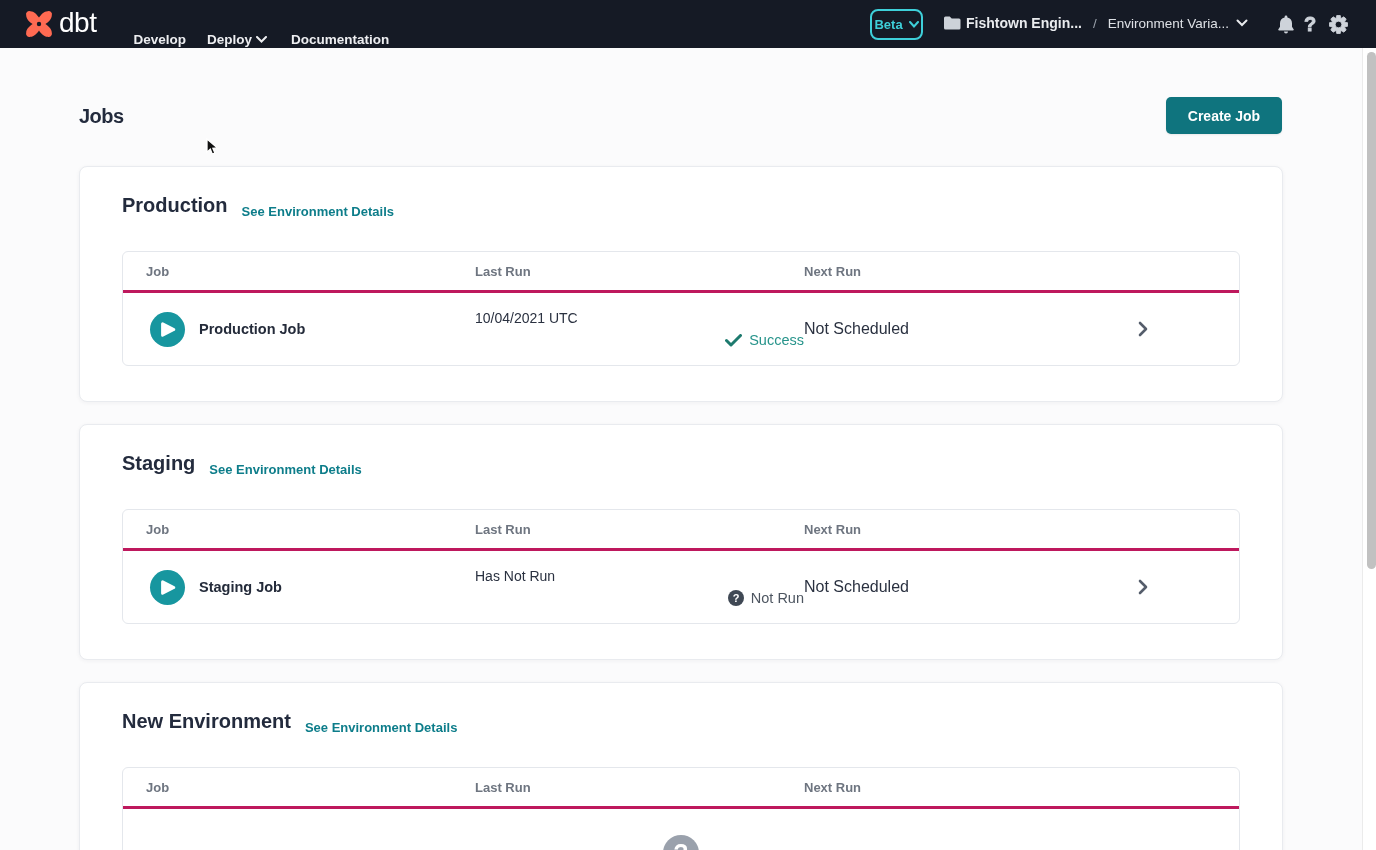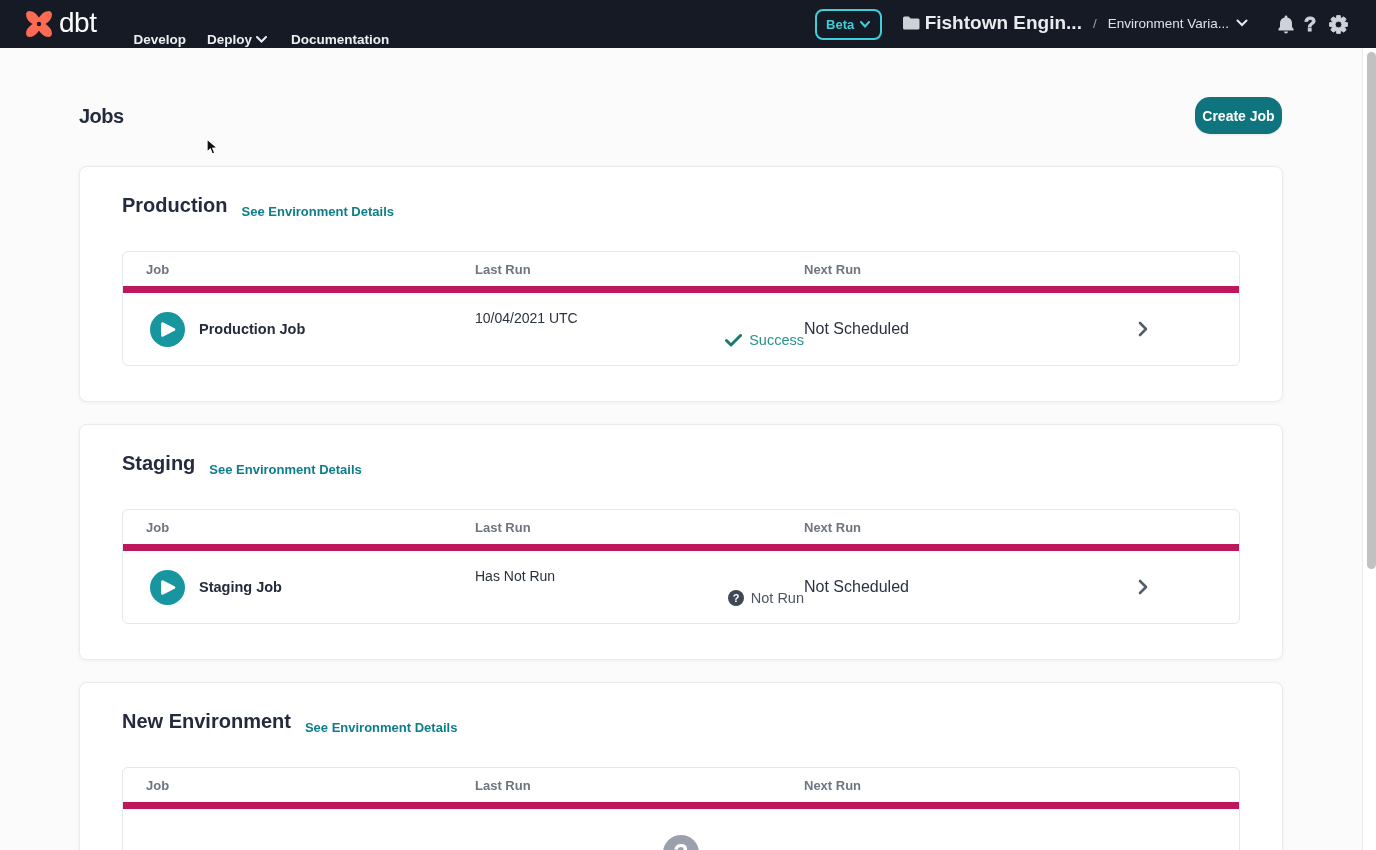--- a/index.html
+++ b/index.html
@@ -9,46 +9,46 @@
 .nav { position:relative; height:48px; background:#151a25; display:flex; align-items:center; }
 .logo { display:flex; align-items:center; margin-left:23px; }
 .logo svg { display:block; }
 .logo .word { color:#fff; font-size:28px; font-weight:400; letter-spacing:-0.5px; margin-left:4px; line-height:1; position:relative; top:-1px; }
 .navlinks { display:flex; align-items:center; font-size:13.5px; font-weight:700; color:#edeef1; position:relative; top:-3px;margin-top:36px; }
 .nl1 { margin-left:37px; }
 .nl2 { margin-left:21px; display:flex; align-items:center; }
 .nl2 svg { margin-left:4px; }
 .nl3 { margin-left:24px; }
 .nav-right { position:absolute; right:0; top:0; height:48px; display:flex; align-items:center; }
-.beta { display:flex; align-items:center; justify-content:center; width:67px; height:31px; border:2px solid #3ecfd9; border-radius:8px; color:#3ecfd9; font-size:13px; font-weight:700; }
+.beta { display:flex; align-items:center; justify-content:center; width:53px; height:31px; border:2px solid #3ecfd9; border-radius:8px; color:#3ecfd9; font-size:13px; font-weight:700; }
 .beta svg { margin-left:6px; }
 .crumb { display:flex; align-items:center; margin-left:21px; position:relative; top:-1px; }
 .crumb .fold { margin-right:5px; display:flex; }
-.crumb .acct { color:#e9ebee; font-size:19px; font-weight:700; }
+.crumb .acct { color:#e9ebee; font-size:14px; font-weight:700; }
 .crumb .slash { color:#9aa1ab; font-size:13.5px; margin:0 11px; }
 .crumb .proj { color:#dde0e5; font-size:13.5px; }
 .crumb .chev { margin-left:7px; display:flex; }
 .nav-icons { display:flex; align-items:center; margin-left:25px; margin-right:25px; }
 .nav-icons .ni { width:26px; display:flex; justify-content:center; align-items:center; }
 .qmark { color:#ced3da; font-size:20px; font-weight:700; font-family:"Liberation Sans",sans-serif; -webkit-text-stroke:0.9px #ced3da; position:relative; left:-2px; }
 
 
 .page { width:1362px; }
 .container { width:1204px; margin:0 auto; position:relative; }
 .pagehead { position:relative; height:56px; margin-top:50px; margin-bottom:12px; }
 .pagehead h1 { position:absolute; left:0px; top:0; font-size:20px; line-height:36px; letter-spacing:-0.5px; font-weight:700; color:#232b3d; }
-.btn-create { position:absolute; right:1px; top:-1px; width:87px; height:37px; background:#0f747e; color:#fff; border:none; border-radius:15px; font-size:14px; font-weight:700; font-family:"Liberation Sans",sans-serif; box-shadow:0 1px 2px rgba(0,0,0,0.08); }
+.btn-create { position:absolute; right:1px; top:-1px; width:116px; height:37px; background:#0f747e; color:#fff; border:none; border-radius:5px; font-size:14px; font-weight:700; font-family:"Liberation Sans",sans-serif; box-shadow:0 1px 2px rgba(0,0,0,0.08); }
 
 .card { background:#fff; border:1px solid #e9ebef; border-radius:8px; box-shadow:0 1px 4px rgba(30,40,60,0.05); padding:24px 42px 35px 42px; margin-bottom:22px; }
 .cardhead { display:flex; align-items:flex-end; margin-bottom:32px; }
 .cardhead h2 { font-size:20px; line-height:28px; font-weight:700; color:#232b3d; }
 .cardhead a { margin-left:14px; font-size:13px; font-weight:700; color:#0d7d8a; text-decoration:none; }
 
 .tbl { border:1px solid #e4e7ec; border-radius:6px; }
-.thead { display:grid; grid-template-columns:352px 329px 1fr; height:41px; align-items:center; border-bottom:7px solid #be185d; color:#6e7580; font-size:13px; font-weight:700; }
+.thead { display:grid; grid-template-columns:352px 329px 1fr; height:41px; align-items:center; border-bottom:3px solid #be185d; color:#6e7580; font-size:13px; font-weight:700; }
 .thead .c1 { padding-left:23px; }
 .trow { display:grid; grid-template-columns:352px 329px 1fr; height:72px; align-items:center; position:relative; }
 .jobcell { display:flex; align-items:center; padding-left:27px; }
 .playbtn { width:35px; height:35px; border-radius:50%; background:#17969f; display:flex; align-items:center; justify-content:center; }
 .jobname { margin-left:14px; font-size:14.5px; font-weight:700; color:#242b3a; }
 .lastrun { font-size:14px; color:#2a3140; line-height:19px; }
 .lr2 { display:flex; align-items:center; margin-top:3px;justify-content:flex-end; }
 .lr2 svg { margin-right:7px; }
 .success { color:#27948b; font-size:14.5px; }
 .notrun-txt { color:#4d5560; font-size:14.5px; margin-left:7px; }

